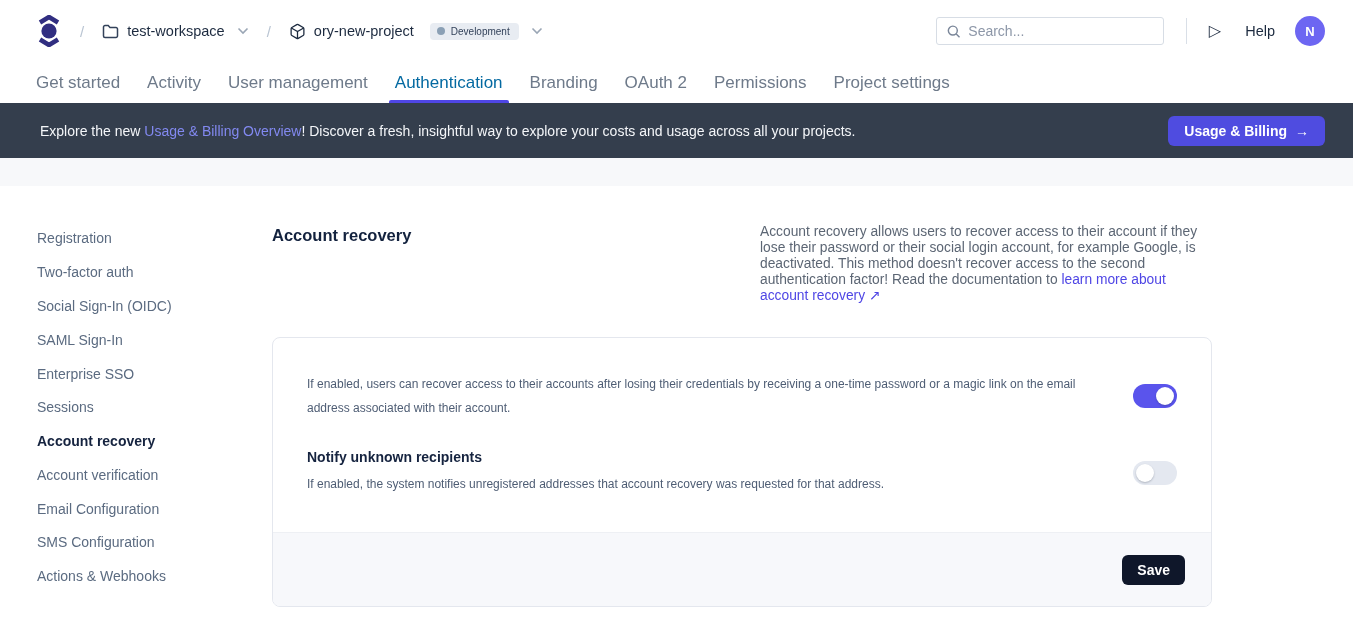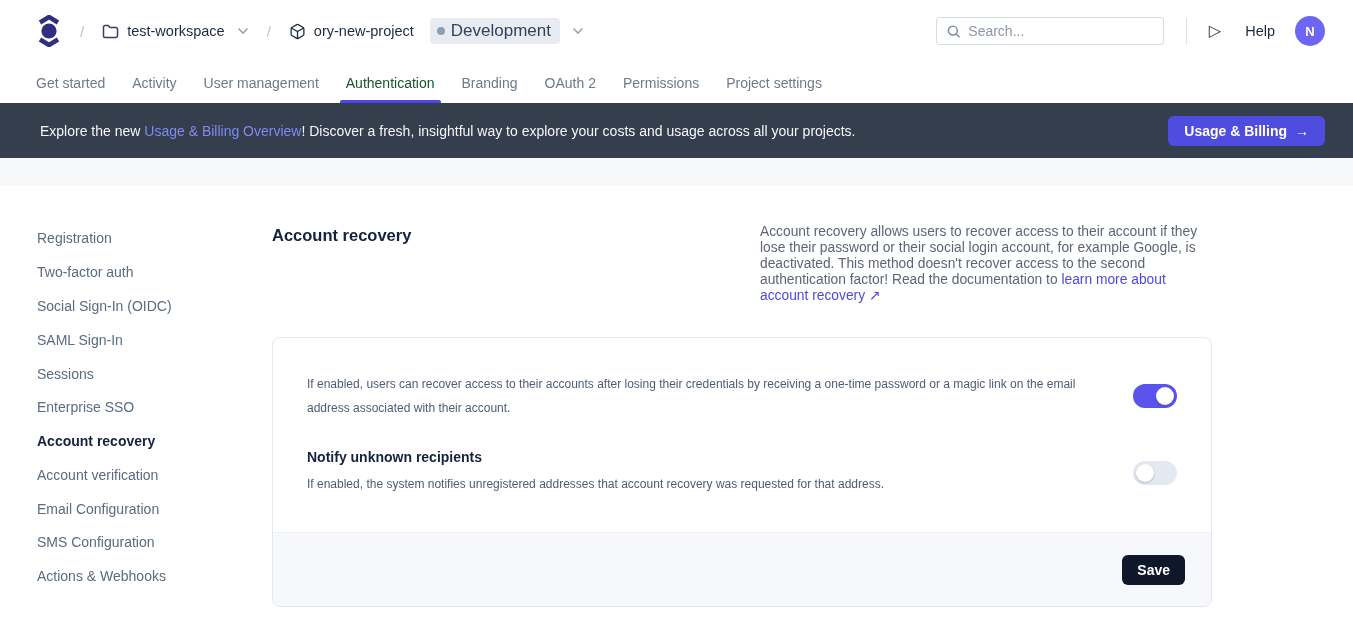--- a/index.html
+++ b/index.html
@@ -7,39 +7,39 @@
     font-family:"Liberation Sans", sans-serif; color:#1c2a3f; }
 
   
   .header { height:62px; display:flex; align-items:center; padding:0 28px 0 36px; background:#fff; }
   .logo { width:26px; height:32px; flex:0 0 auto; cursor:pointer; }
   .crumb-sep { color:#b9c4d2; font-size:15px; margin:0 18px; }
   .crumb { display:flex; align-items:center; gap:8px; cursor:pointer; }
   .crumb-label { font-size:14.5px; color:#1c2a3f; font-weight:500; }
   .chev { width:12px; height:8px; margin-left:4px; }
   .env-badge { display:inline-flex; align-items:center; gap:6px; background:#e8ecf2;
-    border-radius:4px; padding:3px 9px 3px 7px; font-size:17px; color:#33425a; margin-left:8px; }
+    border-radius:4px; padding:3px 9px 3px 7px; font-size:10px; color:#33425a; margin-left:8px; }
   .env-dot { width:8px; height:8px; border-radius:50%; background:#8ba0b5; }
   .header-right { margin-left:auto; display:flex; align-items:center; }
   .search-box { width:228px; height:28px; border:1px solid #d7dde5; border-radius:3px;
     display:flex; align-items:center; padding:0 10px; gap:8px; background:#fff; }
   .search-box input { border:none; outline:none; font-size:14px; color:#33425a; width:100%;
     font-family:"Liberation Sans", sans-serif; background:transparent; }
   .search-box input::placeholder { color:#8d97a8; }
   .vdiv { width:1px; height:26px; background:#d9dfe7; margin:0 22px; }
   .play-icon { font-size:16px; color:#1c2a3f; cursor:pointer; margin-right:24px; line-height:1; }
   .help-link { font-size:14.5px; color:#1c2a3f; cursor:pointer; margin-right:20px; }
   .avatar { width:30px; height:30px; border-radius:50%; background:#6d66f2; color:#fff;
     font-size:13px; font-weight:600; display:flex; align-items:center; justify-content:center; cursor:pointer; }
 
   
   .tabs { height:41px; display:flex; align-items:center; gap:27px; padding:0 36px; background:#fff; }
-  .tab { position:relative; font-size:14px; color:#6e7a8a; cursor:pointer; height:100%;
+  .tab { position:relative; font-size:17px; color:#6e7a8a; cursor:pointer; height:100%;
     display:flex; align-items:center; }
-  .tab.active { color:#14532d; }
+  .tab.active { color:#0369a1; }
   .tab.active::after { content:""; position:absolute; left:-6px; right:-6px; bottom:0;
     height:3px; background:#4f46e5; border-radius:2px 2px 0 0; }
 
   
   .banner { height:55px; background:#343e4d; display:flex; align-items:center; padding:0 28px 0 40px; }
   .banner-text { font-size:14px; color:#f4f6f9; }
   .banner-text a { color:#8289f0; text-decoration:none; cursor:pointer; }
   .banner-btn { margin-left:auto; background:#4f4ce0; color:#fff; border:none; border-radius:6px;
     height:30px; padding:0 16px; font-size:14px; font-weight:600; cursor:pointer;
     display:flex; align-items:center; gap:8px; font-family:"Liberation Sans", sans-serif; }
@@ -161,22 +161,22 @@
 
 <div class="gray-band"></div>
 
 <div class="content">
 
   <div class="sidebar">
     <div class="side-item">Registration</div>
     <div class="side-item">Two-factor auth</div>
     <div class="side-item">Social Sign-In (OIDC)</div>
     <div class="side-item">SAML Sign-In</div>
+    <div class="side-item">Enterprise SSO</div>
     <div class="side-item">Sessions</div>
-    <div class="side-item">Enterprise SSO</div>
     <div class="side-item active">Account recovery</div>
     <div class="side-item">Account verification</div>
     <div class="side-item">Email Configuration</div>
     <div class="side-item">SMS Configuration</div>
     <div class="side-item">Actions &amp; Webhooks</div>
   </div>
 
   <div class="main">
     <div class="main-head">
       <div class="page-title">Account recovery</div>

